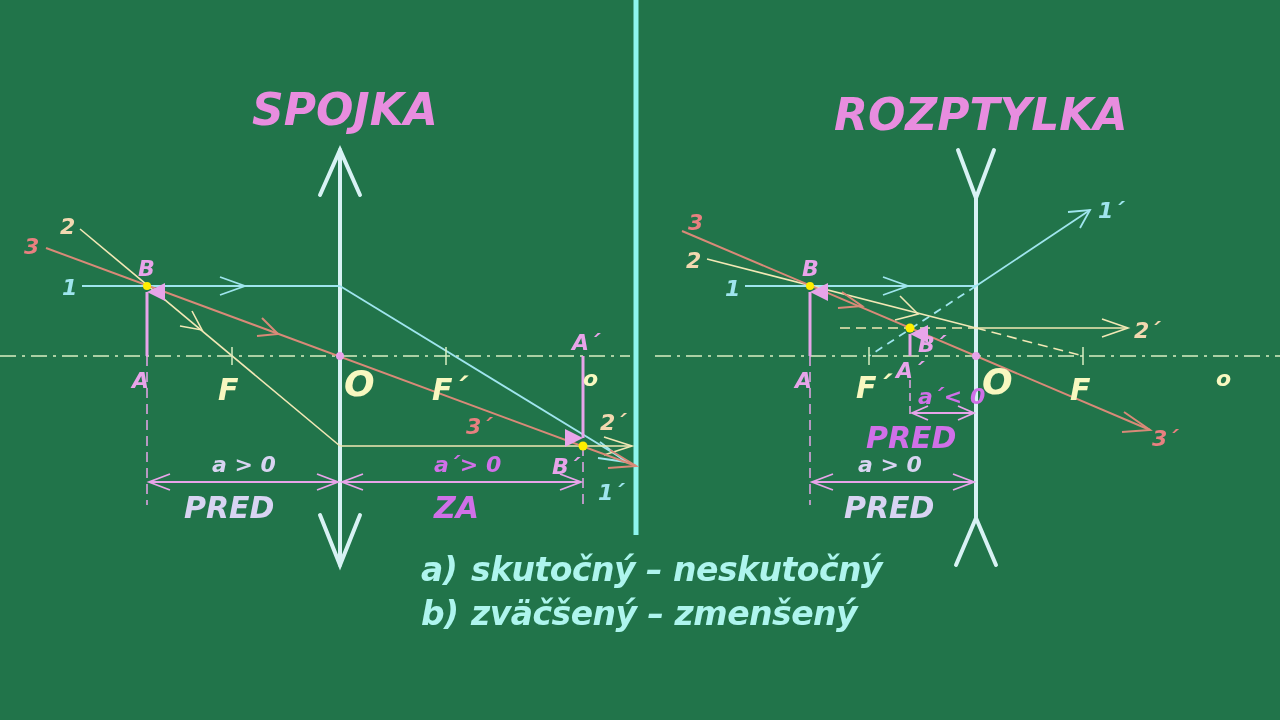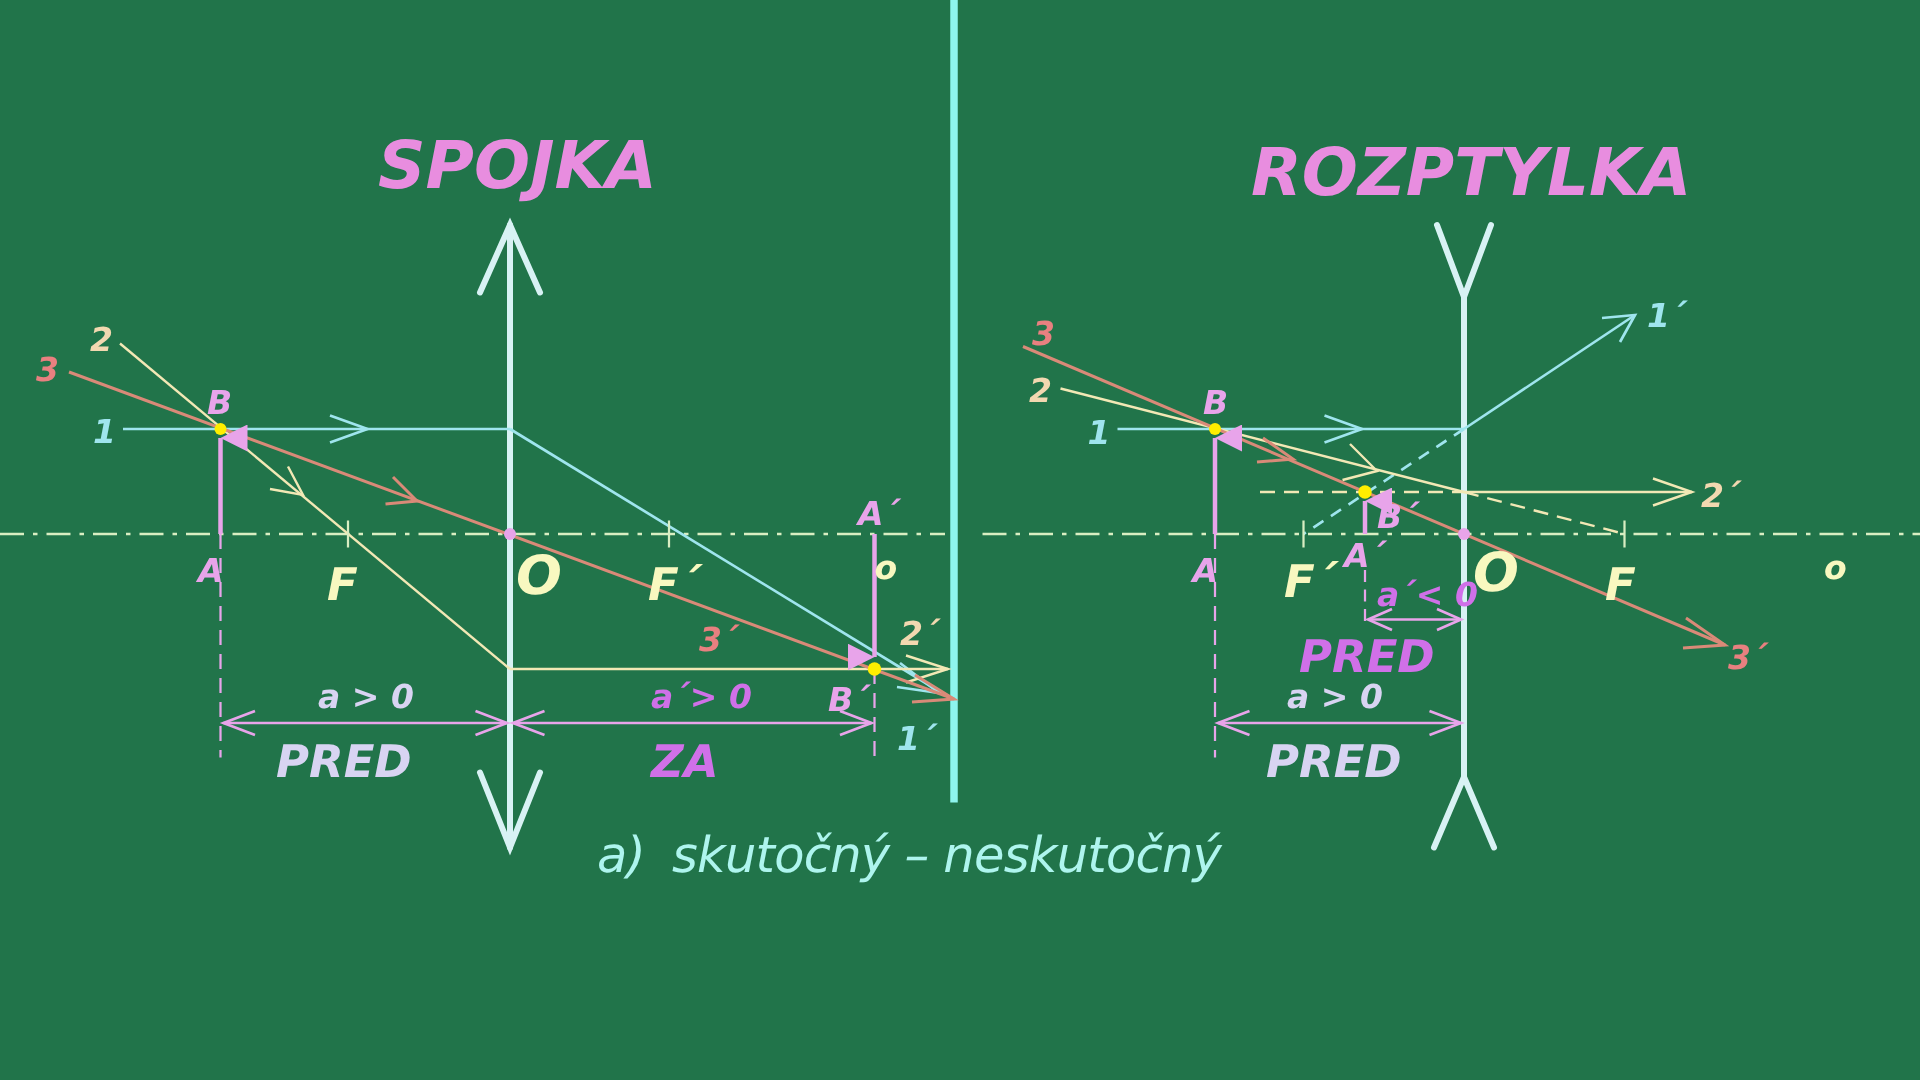--- a/index.html
+++ b/index.html
@@ -8,22 +8,22 @@
       background: #21744a;
       font-family: "DejaVu Sans", "Liberation Sans", sans-serif;
     }
     #stage { position: absolute; left: 0; top: 0; width: 1280px; height: 720px; }
     svg text { font-family: "DejaVu Sans", "Liberation Sans", sans-serif; font-style: italic; font-weight: bold; }
     .title { font-size: 44px; fill: #e88ddf; }
     .lbl { font-size: 22px; }
     .big { font-size: 36px; }
     .mid { font-size: 30px; }
     .props {
-      position: absolute; left: 398px; top: 548px;
-      color: #aef5ee; font-weight: normal; font-style: italic;
+      position: absolute; left: 421px; top: 548px;
+      color: #aef5ee; font-weight: bold; font-style: italic;
       font-size: 33px; line-height: 44px; letter-spacing: -0.5px;
     }
     .props .row { white-space: nowrap; }
     .props .key { display: inline-block; width: 50px; }
   </style>
 </head>
 <body>
 
 <svg id="stage" width="1280" height="720" viewBox="0 0 1280 720" xmlns="http://www.w3.org/2000/svg">
   <defs>
@@ -183,13 +183,16 @@
     <text class="mid" x="866" y="448" fill="#d070e8">PRED</text>
     <text class="lbl" x="858" y="472" fill="#d8d4f2">a &gt; 0</text>
     <text class="mid" x="844" y="518" fill="#d8d4f2">PRED</text>
   </g>
 </svg>
 
 <div class="props">
   <div class="row">
     <span class="key">a)</span><span>skutočný – neskutočný</span>
   </div>
+  <div class="row">
+    <span class="key">b)</span><span>zväčšený – zmenšený</span>
+  </div>
 </div>
 
 </body></html>

